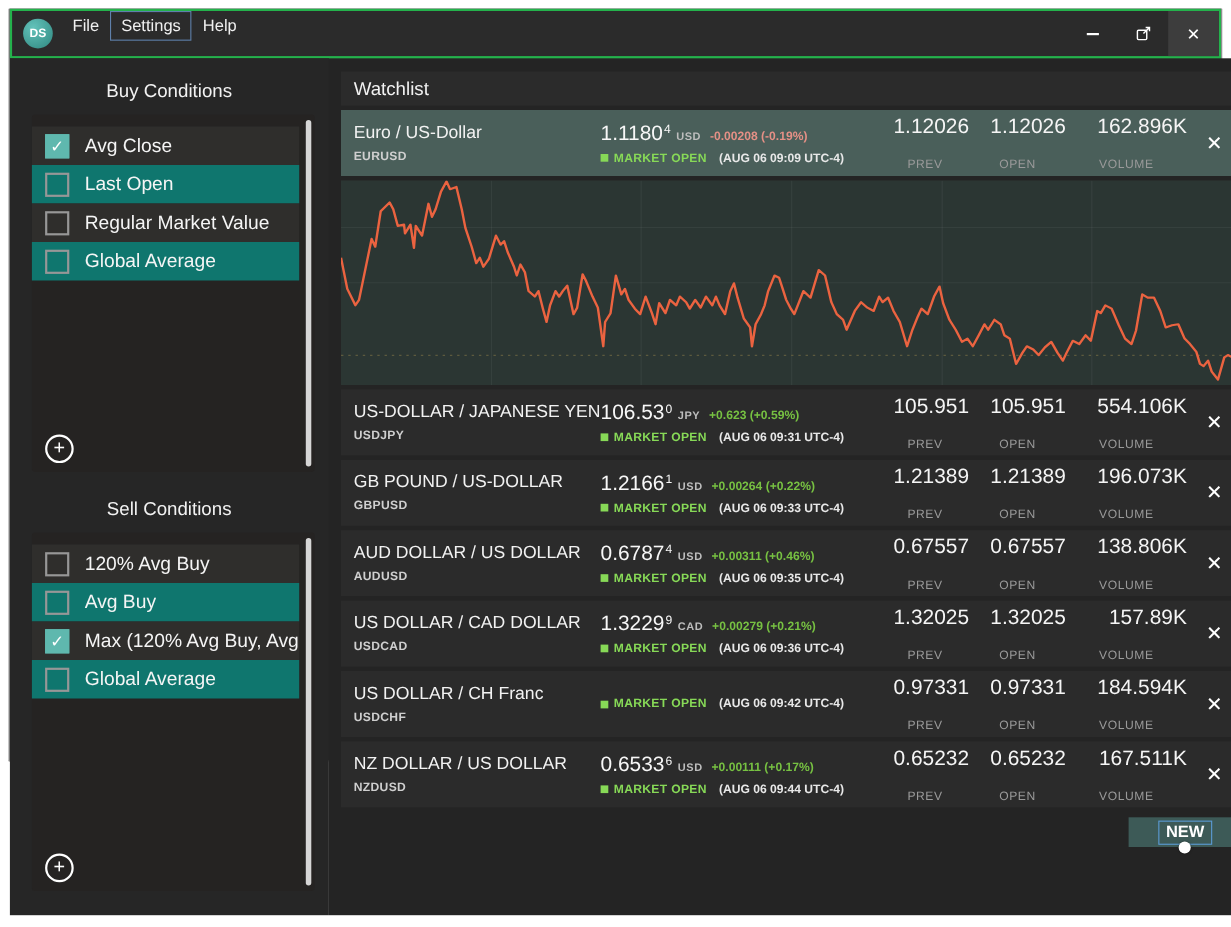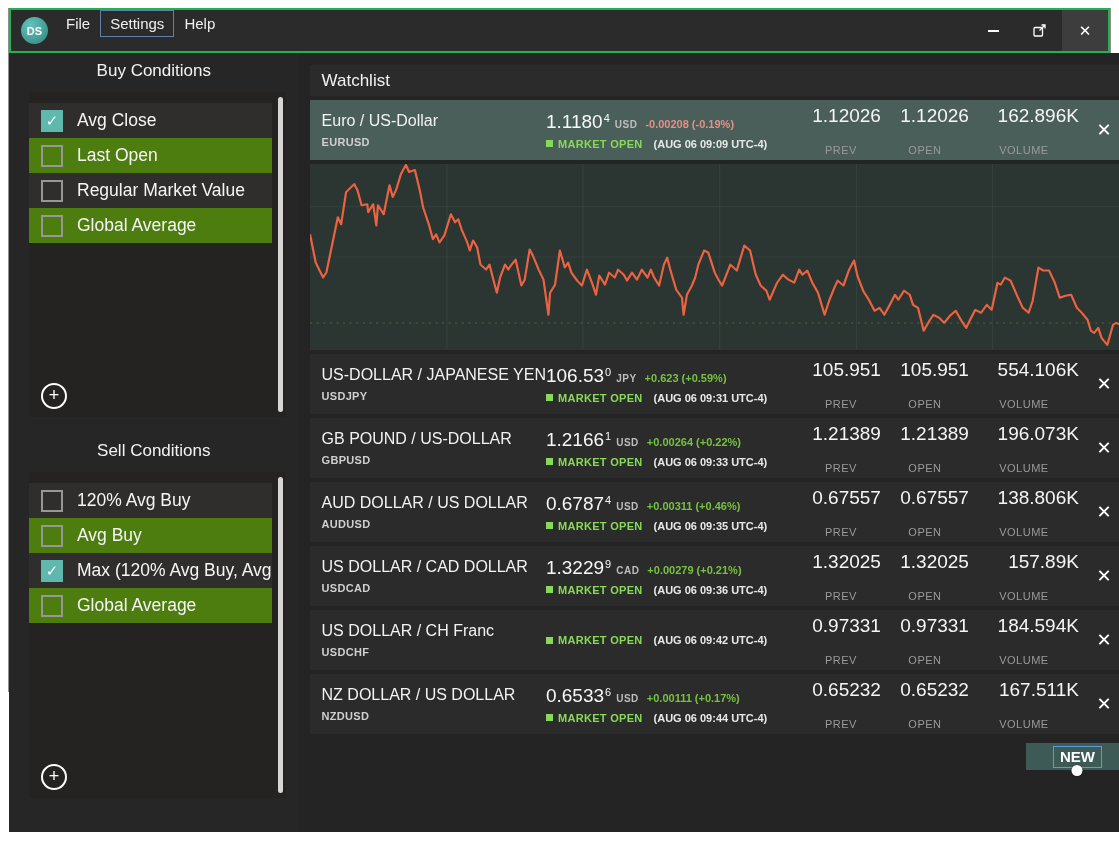--- a/index.html
+++ b/index.html
@@ -14,25 +14,25 @@
   .win-controls { margin-left:auto; display:flex; height:100%; }
   .win-btn { width:46px; height:100%; background:transparent; border:none; color:#fff; display:flex; align-items:center; justify-content:center; cursor:default; }
   .win-btn.close { background:#3d3d3d; font-size:15px; }
   .min-bar { display:inline-block; width:11px; height:2px; background:#fff; }
   
   .app-body { display:flex; height:779px; }
   .sidebar { width:327px; background:#262626; position:relative; }
   .v-divider { width:2px; background:#3a3a3a; }
   .main { flex:1; background:#242424; padding:12px 13px 0 11px; }
   
-  .section-title { color:#f2f2f2; font-size:17px; font-weight:400; text-align:center; margin-top:8px; }
+  .section-title { color:#f2f2f2; font-size:17px; font-weight:400; text-align:center; margin-top:20px; }
   .cond-list { position:relative; margin:11px 13px 0 20px; height:325px; background:#252322; border-radius:3px; padding:11px 14px 0 0; }
   .cond-list.sell { height:326px; }
   .cond-item { display:flex; align-items:center; height:35px; background:#2f2e2c; }
-  .cond-item.alt { background:#4d7c0f; }
+  .cond-item.alt { background:#0f766e; }
   .checkbox { width:22px; height:22px; margin:0 14px 0 12px; border:2px solid #979797; background:transparent; display:flex; align-items:center; justify-content:center; color:#fff; font-size:15px; flex:0 0 auto; }
   .checkbox.checked { border-color:#5fb8ae; background:#5fb8ae; }
   .cond-label { color:#f5f5f5; font-size:17.5px; white-space:nowrap; overflow:hidden; }
   .add-btn { position:absolute; left:12px; bottom:8px; width:26px; height:26px; border-radius:50%; border:2px solid #fff; background:transparent; color:#fff; font-size:18px; line-height:20px; display:flex; align-items:center; justify-content:center; cursor:default; padding-bottom:2px; }
   .scrollbar { position:absolute; right:3px; top:5px; bottom:5px; width:5px; background:#d6d6d6; border-radius:3px; }
   .sell-title { margin-top:24px; }
   
   .wl-header { height:31px; background:#2b2b2b; color:#f2f2f2; font-size:17px; display:flex; align-items:center; padding-left:12px; margin-bottom:4px; }
   .wl-row { display:flex; align-items:stretch; height:60px; background:#2b2b2b; margin-bottom:4px; }
   .wl-row.selected { background:#4a5f5a; }

